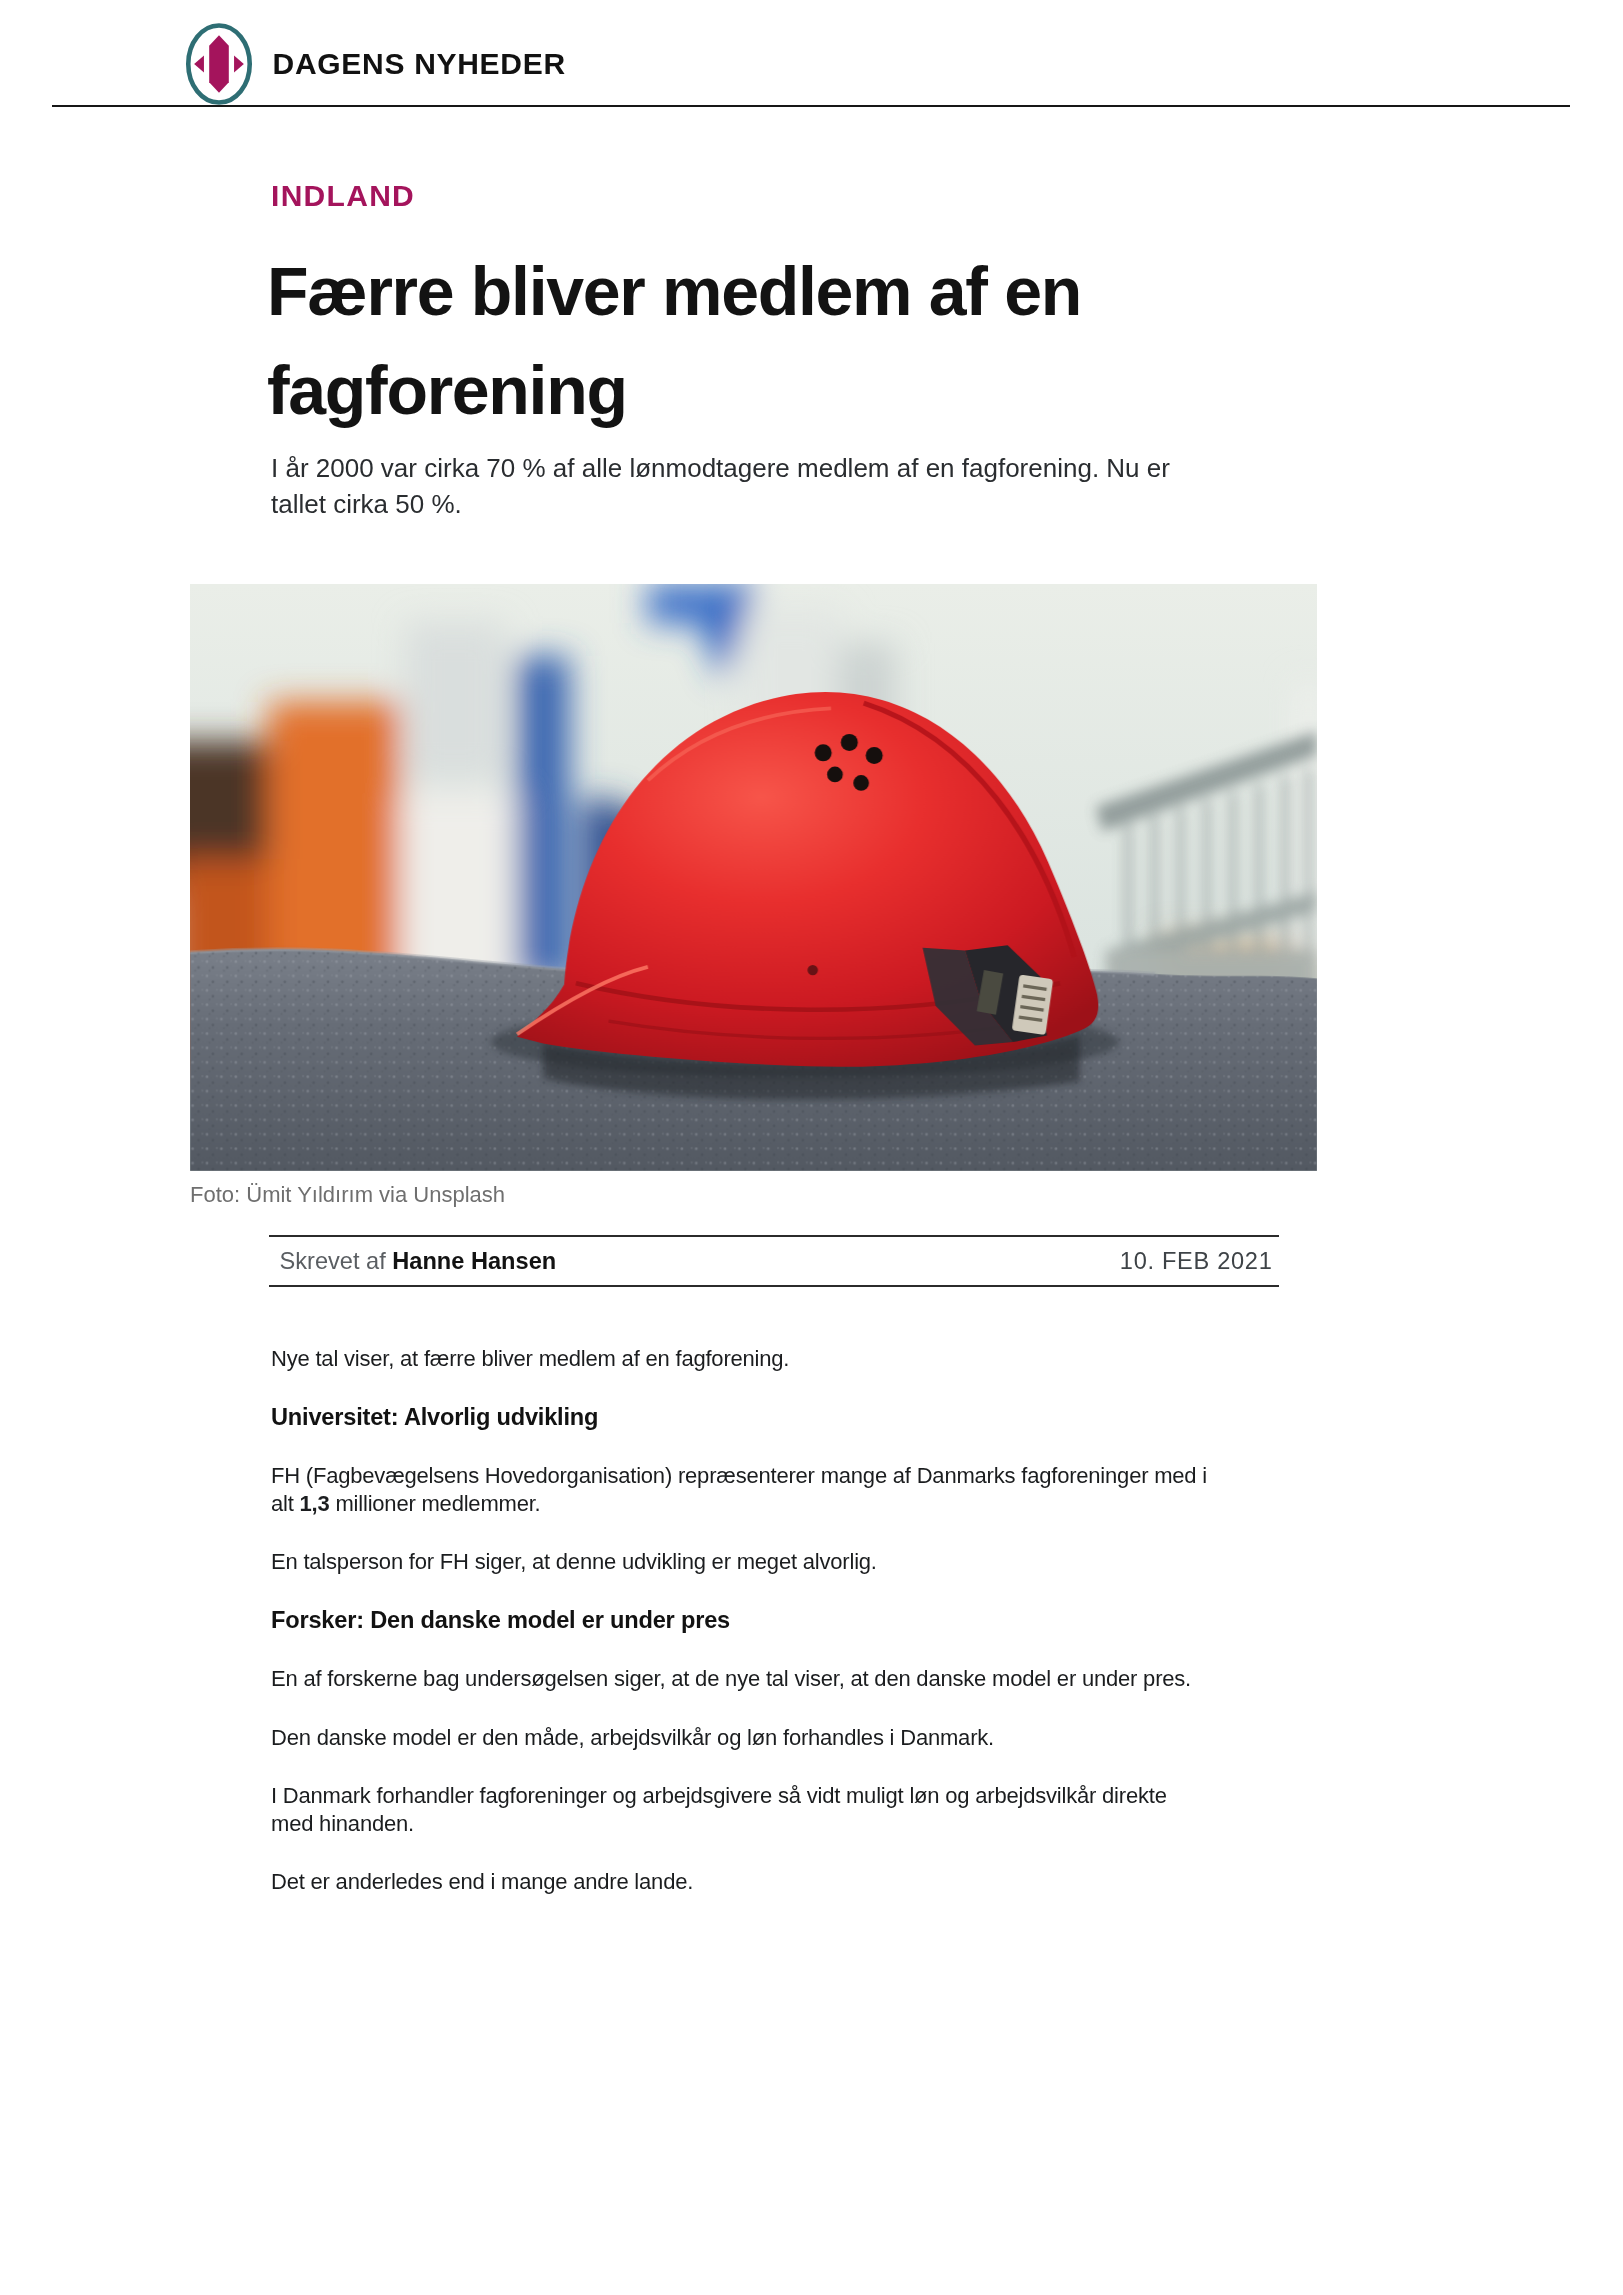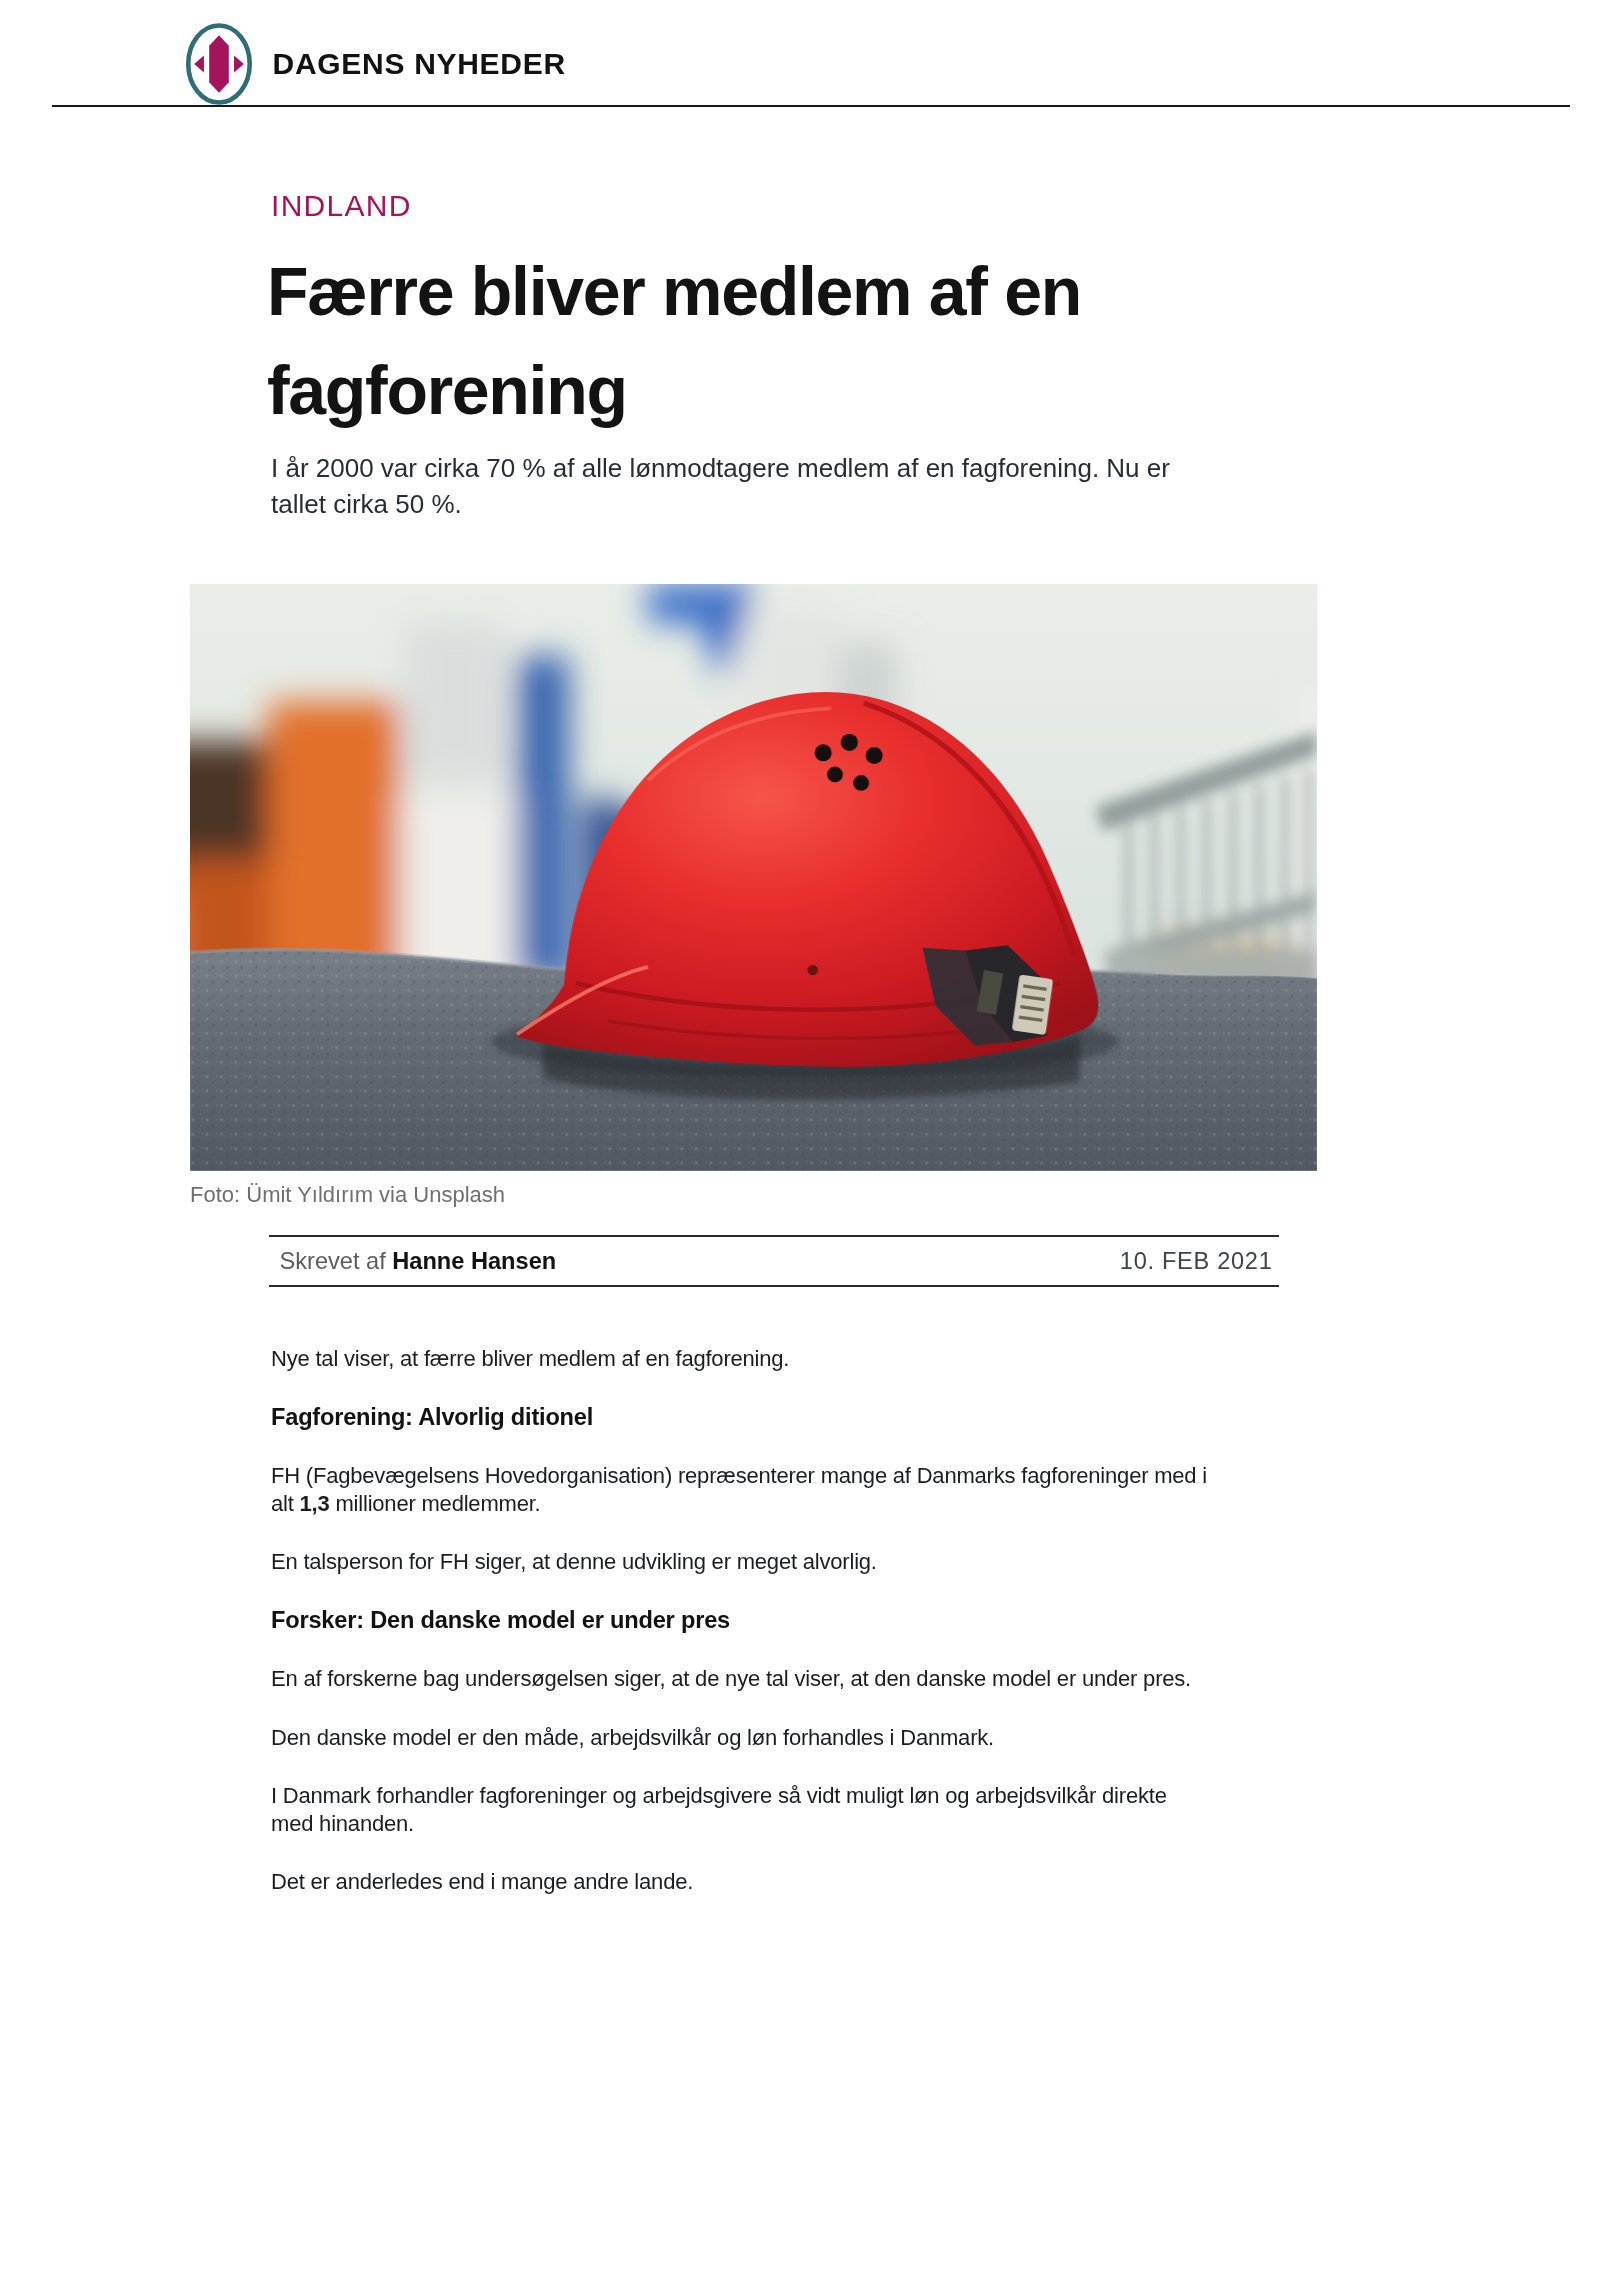--- a/index.html
+++ b/index.html
@@ -5,21 +5,21 @@
   html,body{margin:0;padding:0;background:#ffffff;}
   .page{position:relative;width:1623px;height:2295px;background:#ffffff;overflow:hidden;
         font-family:"Liberation Sans","DejaVu Sans",sans-serif;color:#1c1e20;}
 
   .masthead{position:absolute;left:185px;top:22px;display:flex;align-items:center;gap:19.6px;}
   .masthead .logo{display:block;width:68px;height:84px;}
   .brand{font-size:30px;font-weight:bold;letter-spacing:0.7px;color:#121212;}
 
   .header-rule{position:absolute;left:52px;top:105px;width:1518px;height:0;border-top:2px solid #161616;}
 
-  .kicker{position:absolute;left:271px;top:189px;font-size:30px;font-weight:normal;letter-spacing:1.3px;color:#a4145c;}
+  .kicker{position:absolute;left:271px;top:179px;font-size:30px;font-weight:bold;letter-spacing:1.3px;color:#a4145c;}
 
   .headline{position:absolute;left:267px;top:242px;width:1034px;margin:0;
             font-size:68px;line-height:1.45;font-weight:bold;letter-spacing:-1.3px;color:#131313;white-space:pre-line;}
 
   .standfirst{position:absolute;left:271px;top:450px;width:1034px;margin:0;
               font-size:26px;line-height:1.4;color:#2a2d30;white-space:pre-line;}
 
   .photo{position:absolute;left:190px;top:584px;width:1127px;height:587px;margin:0;overflow:hidden;background:#dfe6e2;}
   .photo svg{display:block;width:100%;height:100%;}
 
@@ -178,21 +178,21 @@
 
   <div class="byline-box">
     <div class="byline">
       <span class="byline-prefix">Skrevet af </span><span class="byline-author">Hanne Hansen</span>
     </div>
     <div class="date">10. FEB 2021</div>
   </div>
 
   <main class="body">
     <p>Nye tal viser, at færre bliver medlem af en fagforening.</p>
-    <h2>Fagforening: Alvorlig ditionel</h2>
+    <h2>Universitet: Alvorlig udvikling</h2>
     <p><span>FH (Fagbevægelsens Hovedorganisation) repræsenterer mange af Danmarks fagforeninger med i
 alt </span><strong>1,3</strong><span> millioner medlemmer.</span></p>
     <p>En talsperson for FH siger, at denne udvikling er meget alvorlig.</p>
     <h2>Forsker: Den danske model er under pres</h2>
     <p>En af forskerne bag undersøgelsen siger, at de nye tal viser, at den danske model er under pres.</p>
     <p>Den danske model er den måde, arbejdsvilkår og løn forhandles i Danmark.</p>
     <p>I Danmark forhandler fagforeninger og arbejdsgivere så vidt muligt løn og arbejdsvilkår direkte
 med hinanden.</p>
     <p>Det er anderledes end i mange andre lande.</p>
   </main>

